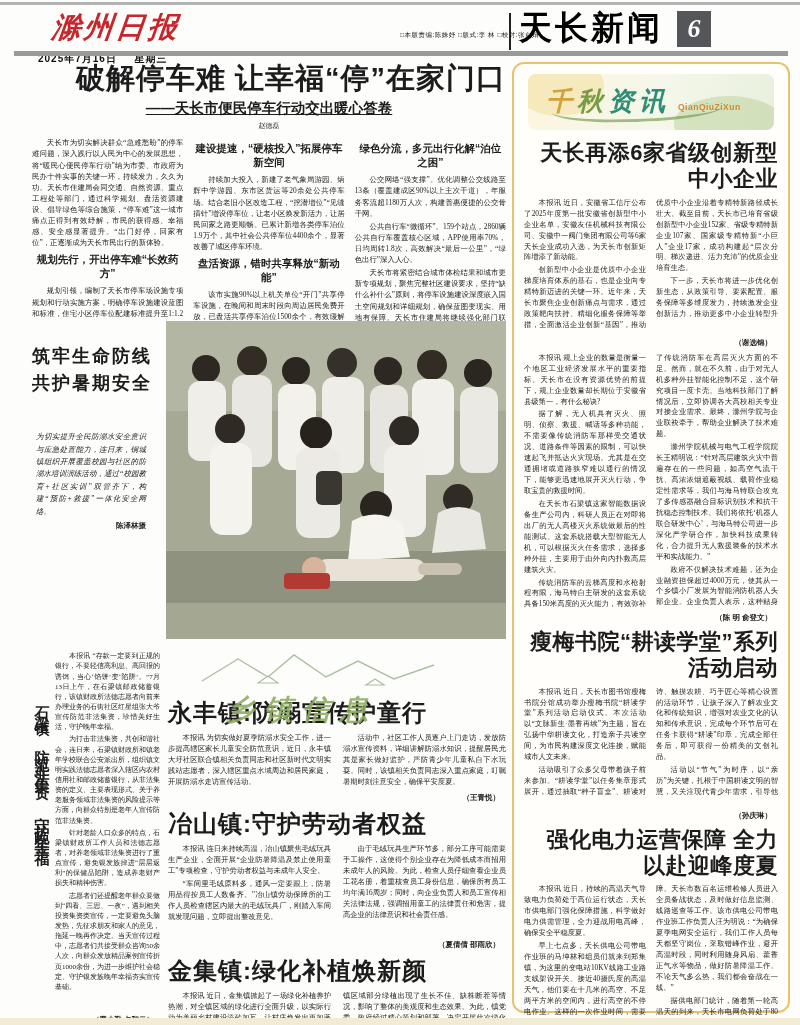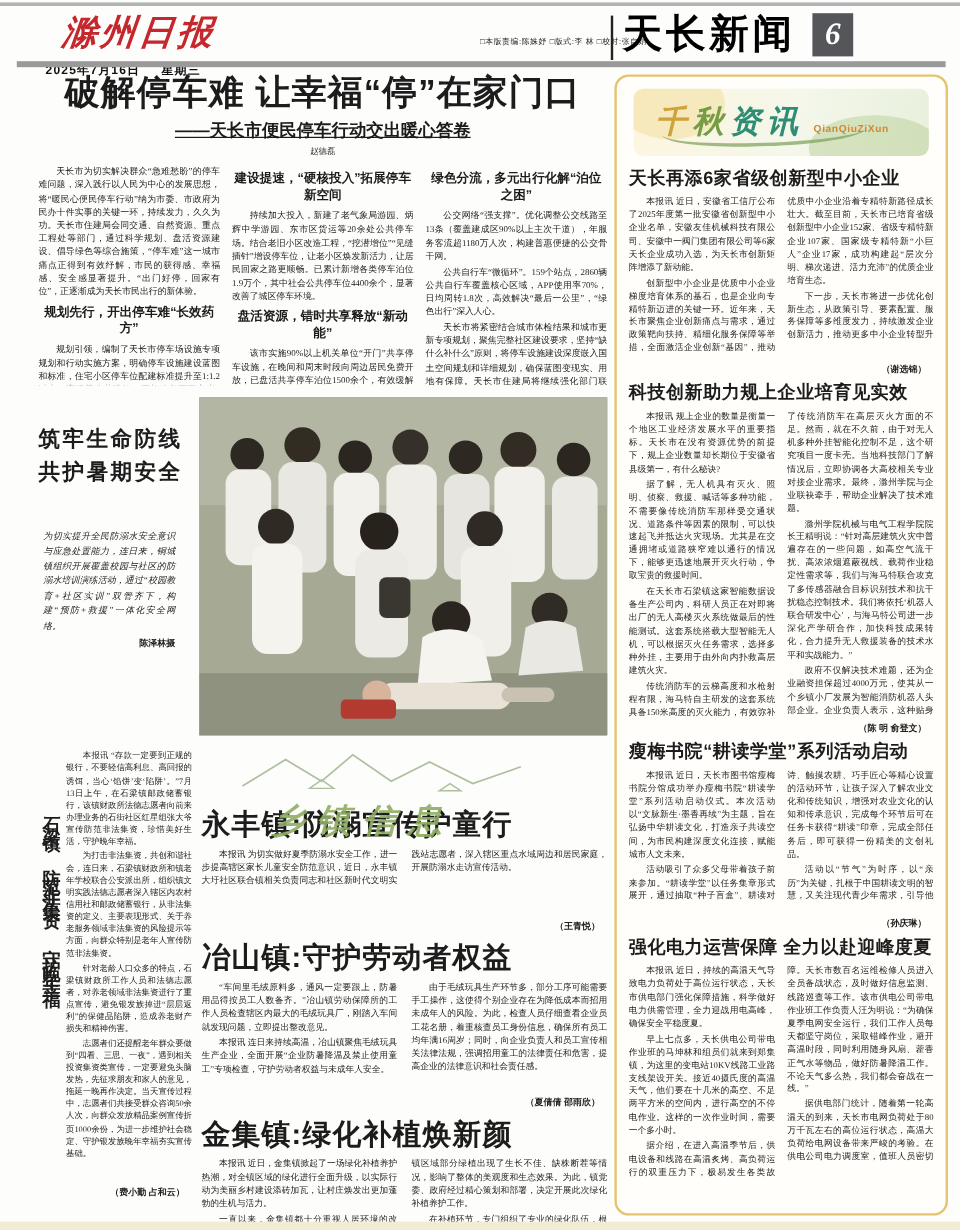--- a/index.html
+++ b/index.html
@@ -11,30 +11,30 @@
   .masthead-logo{position:absolute;left:52px;top:8px;font-family:"Liberation Serif",serif;font-style:italic;font-weight:bold;font-size:29px;color:#c5272d;letter-spacing:3px;transform:skewX(-6deg);}
   .masthead-date{position:absolute;left:38px;top:52px;font-size:10px;font-weight:bold;letter-spacing:1px;color:#111;}
   .editor-line{position:absolute;left:400px;top:31px;font-size:6.5px;color:#222;letter-spacing:0.5px;}
   .header-divider{position:absolute;left:509px;top:13px;width:2px;height:37px;background:#222;}
   .section-title{position:absolute;left:519px;top:6px;font-size:33px;font-weight:900;letter-spacing:3px;color:#000;}
   .page-box{position:absolute;left:677px;top:11px;width:34px;height:36px;background:#55565a;color:#fff;font-family:"Liberation Serif",serif;font-style:italic;font-size:26px;font-weight:bold;text-align:center;line-height:36px;}
   .header-rule{position:absolute;top:51px;left:14px;width:774px;height:5px;background:#9a9a9a;}
 
   
   .left-region{position:absolute;left:32px;top:62px;width:474px;}
-  .lead-headline{font-size:29px;font-weight:900;text-align:center;letter-spacing:1px;line-height:1.15;}
+  .lead-headline{font-size:29px;font-weight:900;text-align:right;letter-spacing:1px;line-height:1.15;}
   .lead-subhead{font-size:14.5px;font-weight:bold;text-align:center;margin-top:4px;text-decoration:underline;}
   .lead-byline{font-size:7px;text-align:center;margin-top:3px;color:#333;}
   .lead-cols{display:flex;gap:10px;margin-top:6px;height:184px;overflow:hidden;}
   .lead-col{flex:1;min-width:0;}
   .body-p{font-size:7.4px;line-height:1.5;text-align:justify;text-indent:2em;margin:0 0 2px 0;font-family:"Liberation Serif",serif;}
   .sub-h{font-size:10.5px;font-weight:900;text-align:center;margin:5px 0 4px 0;}
 
   
-  .photo-block{display:flex;margin-top:10px;height:282px;}
+  .photo-block{display:flex;margin-top:0;height:318px;}
   .photo-side{width:130px;flex:none;padding-right:4px;}
   .photo-title{font-size:18px;font-weight:900;letter-spacing:2px;line-height:1.5;margin-top:22px;}
   .photo-caption{margin-top:34px;font-size:7.5px;font-style:italic;line-height:1.65;text-align:justify;padding:0 16px 0 4px;font-family:"Liberation Serif",serif;}
   .photo-credit{text-align:right;font-size:7.5px;font-weight:bold;padding-right:16px;margin-top:3px;}
   .photo-frame{flex:1;position:relative;background:#a4a892;overflow:hidden;}
 
   
   .township{display:flex;margin-top:8px;}
   .vertical-art{width:128px;flex:none;display:flex;}
   .vert-title{writing-mode:vertical-rl;text-orientation:upright;font-size:15px;font-weight:900;letter-spacing:7px;height:336px;margin-top:48px;flex:none;}
@@ -53,21 +53,21 @@
   
   .right-region{position:absolute;left:512px;top:62px;width:278px;height:951px;border:2px solid #e6c36d;border-radius:12px;background:#fffefb;box-sizing:border-box;padding:8px 10px;}
   .banner{position:relative;height:56px;margin:2px 4px 10px 4px;border-radius:8px;overflow:hidden;background:linear-gradient(100deg,#fdf6e0 0%,#f4f7ea 55%,#e8f0dd 100%);}
   .banner-blob1{position:absolute;left:-14px;top:-18px;width:90px;height:60px;border-radius:50%;background:#f3df9e;opacity:0.55;}
   .banner-blob2{position:absolute;right:-10px;bottom:-22px;width:110px;height:56px;border-radius:50%;background:#b9d098;opacity:0.5;}
   .banner-swash{position:absolute;left:24px;bottom:8px;width:170px;height:22px;border-bottom:3px solid #7ba05b;border-radius:50%;opacity:0.7;transform:rotate(-2deg);}
   .brand-row{position:absolute;left:18px;top:10px;display:flex;align-items:baseline;}
   .brand-cn{font-family:"Liberation Serif",serif;font-style:italic;font-weight:bold;font-size:26px;letter-spacing:5px;}
   .bc1{color:#cfa23a;} .bc2{color:#769c45;} .bc3{color:#2e8d74;} .bc4{color:#2e8d74;}
   .brand-en{font-size:8.5px;font-weight:bold;color:#d2882f;margin-left:8px;letter-spacing:0.5px;}
-  .ra-title{text-align:left;font-size:15px;font-weight:900;letter-spacing:0.5px;margin:6px 0 5px 0;line-height:1.2;}
+  .ra-title{text-align:right;font-size:22px;font-weight:900;letter-spacing:0.5px;margin:6px 0 5px 0;line-height:1.2;}
   .ra-cols{column-count:2;column-gap:10px;overflow:hidden;}
   .ra-cols .body-p{font-size:7.3px;}
   .h-a1{height:138px;} .h-a2{height:258px;} .h-a3{height:122px;} .h-a4{height:186px;}
 
   .bottom-strip{position:absolute;bottom:0;left:0;width:800px;height:7px;background:#f3ecd4;}
 </style>
 </head>
 <body>
 
 <div class="page">
@@ -195,30 +195,31 @@
             <path d="M60 36 l10 -7 10 7 z" fill="none" stroke="#aebfa0" stroke-width="1.2"></path>
             <path d="M168 38 l9 -6 9 6 z" fill="none" stroke="#aebfa0" stroke-width="1.2"></path>
           </svg>
           <div class="logo-text">乡镇信息</div>
         </div>
 
         <div>
           <div class="ta-title">永丰镇:防溺宣传护童行</div>
           <div class="ta-cols h-yf">
             <p class="body-p">本报讯 为切实做好夏季防溺水安全工作，进一步提高辖区家长儿童安全防范意识，近日，永丰镇大圩社区联合镇相关负责同志和社区新时代文明实践站志愿者，深入辖区重点水域周边和居民家庭，开展防溺水走访宣传活动。</p>
+            <p class="body-p">活动中，社区工作人员逐户上门走访，发放防溺水宣传资料，详细讲解防溺水知识，提醒居民尤其是家长做好监护，严防青少年儿童私自下水玩耍。同时，该镇相关负责同志深入重点家庭，叮嘱暑期时刻注意安全，确保平安度夏。</p>
 
           </div>
           <div class="byline">（王青悦）</div>
         </div>
 
         <div>
           <div class="ta-title">冶山镇:守护劳动者权益</div>
           <div class="ta-cols h-ys">
+            <p class="body-p">本报讯 连日来持续高温，冶山镇聚焦毛绒玩具生产企业，全面开展“企业防暑降温及禁止使用童工”专项检查，守护劳动者权益与未成年人安全。</p>
             <p class="body-p">“车间里毛绒原料多，通风一定要跟上，防暑用品得按员工人数备齐。”冶山镇劳动保障所的工作人员检查辖区内最大的毛绒玩具厂，刚踏入车间就发现问题，立即提出整改意见。</p>
-            <p class="body-p">本报讯 连日来持续高温，冶山镇聚焦毛绒玩具生产企业，全面开展“企业防暑降温及禁止使用童工”专项检查，守护劳动者权益与未成年人安全。</p>
             <p class="body-p">由于毛绒玩具生产环节多，部分工序可能需要手工操作，这使得个别企业存在为降低成本而招用未成年人的风险。为此，检查人员仔细查看企业员工花名册，着重核查员工身份信息，确保所有员工均年满16周岁；同时，向企业负责人和员工宣传相关法律法规，强调招用童工的法律责任和危害，提高企业的法律意识和社会责任感。</p>
 
           </div>
           <div class="byline">（夏倩倩 邵雨欣）</div>
         </div>
 
         <div>
           <div class="ta-title">金集镇:绿化补植焕新颜</div>
           <div class="ta-cols h-jj">
             <p class="body-p">本报讯 近日，金集镇掀起了一场绿化补植养护热潮，对全镇区域的绿化进行全面升级，以实际行动为美丽乡村建设添砖加瓦，让村庄焕发出更加蓬勃的生机与活力。</p>
@@ -252,21 +253,20 @@
       <div class="ra-title">天长再添6家省级创新型中小企业</div>
       <div class="ra-cols h-a1">
         <p class="body-p">本报讯 近日，安徽省工信厅公布了2025年度第一批安徽省创新型中小企业名单，安徽友佳机械科技有限公司、安徽中一阀门集团有限公司等6家天长企业成功入选，为天长市创新矩阵增添了新动能。</p>
         <p class="body-p">创新型中小企业是优质中小企业梯度培育体系的基石，也是企业向专精特新迈进的关键一环。近年来，天长市聚焦企业创新痛点与需求，通过政策靶向扶持、精细化服务保障等举措，全面激活企业创新“基因”，推动优质中小企业沿着专精特新路径成长壮大。截至目前，天长市已培育省级创新型中小企业152家、省级专精特新企业107家、国家级专精特新“小巨人”企业17家，成功构建起“层次分明、梯次递进、活力充沛”的优质企业培育生态。</p>
         <p class="body-p">下一步，天长市将进一步优化创新生态，从政策引导、要素配置、服务保障等多维度发力，持续激发企业创新活力，推动更多中小企业转型升级，为天长高质量发展筑牢创新“压舱石”。</p>
       </div>
       <div class="byline">（谢选锦）</div>
     </div>
 
     <div>
-      <div class="ra-title">科技创新助力规上企业培育见实效</div>
       <div class="ra-cols h-a2">
         <p class="body-p">本报讯 规上企业的数量是衡量一个地区工业经济发展水平的重要指标。天长市在没有资源优势的前提下，规上企业数量却长期位于安徽省县级第一，有什么秘诀?</p>
         <p class="body-p">据了解，无人机具有灭火、照明、侦察、救援、喊话等多种功能，不需要像传统消防车那样受交通状况、道路条件等因素的限制，可以快速起飞并抵达火灾现场。尤其是在交通拥堵或道路狭窄难以通行的情况下，能够更迅速地展开灭火行动，争取宝贵的救援时间。</p>
         <p class="body-p">在天长市石梁镇这家智能数据设备生产公司内，科研人员正在对即将出厂的无人高楼灭火系统做最后的性能测试。这套系统搭载大型智能无人机，可以根据灭火任务需求，选择多种外挂，主要用于由外向内扑救高层建筑火灾。</p>
         <p class="body-p">传统消防车的云梯高度和水枪射程有限，海马特自主研发的这套系统具备150米高度的灭火能力，有效弥补了传统消防车在高层灭火方面的不足。然而，就在不久前，由于对无人机多种外挂智能化控制不足，这个研究项目一度卡壳。当地科技部门了解情况后，立即协调各大高校相关专业对接企业需求。最终，滁州学院与企业联袂牵手，帮助企业解决了技术难题。</p>
         <p class="body-p">滁州学院机械与电气工程学院院长王精明说：“针对高层建筑火灾中普遍存在的一些问题，如高空气流干扰、高浓浓烟遮蔽视线、载荷作业稳定性需求等，我们与海马特联合攻克了多传感器融合目标识别技术和抗干扰稳态控制技术。我们将依托‘机器人联合研发中心’，与海马特公司进一步深化产学研合作，加快科技成果转化，合力提升无人救援装备的技术水平和实战能力。”</p>
         <p class="body-p">政府不仅解决技术难题，还为企业融资担保超过4000万元，使其从一个乡镇小厂发展为智能消防机器人头部企业。企业负责人表示，这种贴身服务帮助公司快速达规并计划挂牌新三板。这体现了天长市通过分层培育和政策引导，助力中小微企业突破瓶颈、壮大为规上企业的战略路径。</p>
       </div>
       <div class="byline">（陈 明 俞登文）</div>
     </div>

